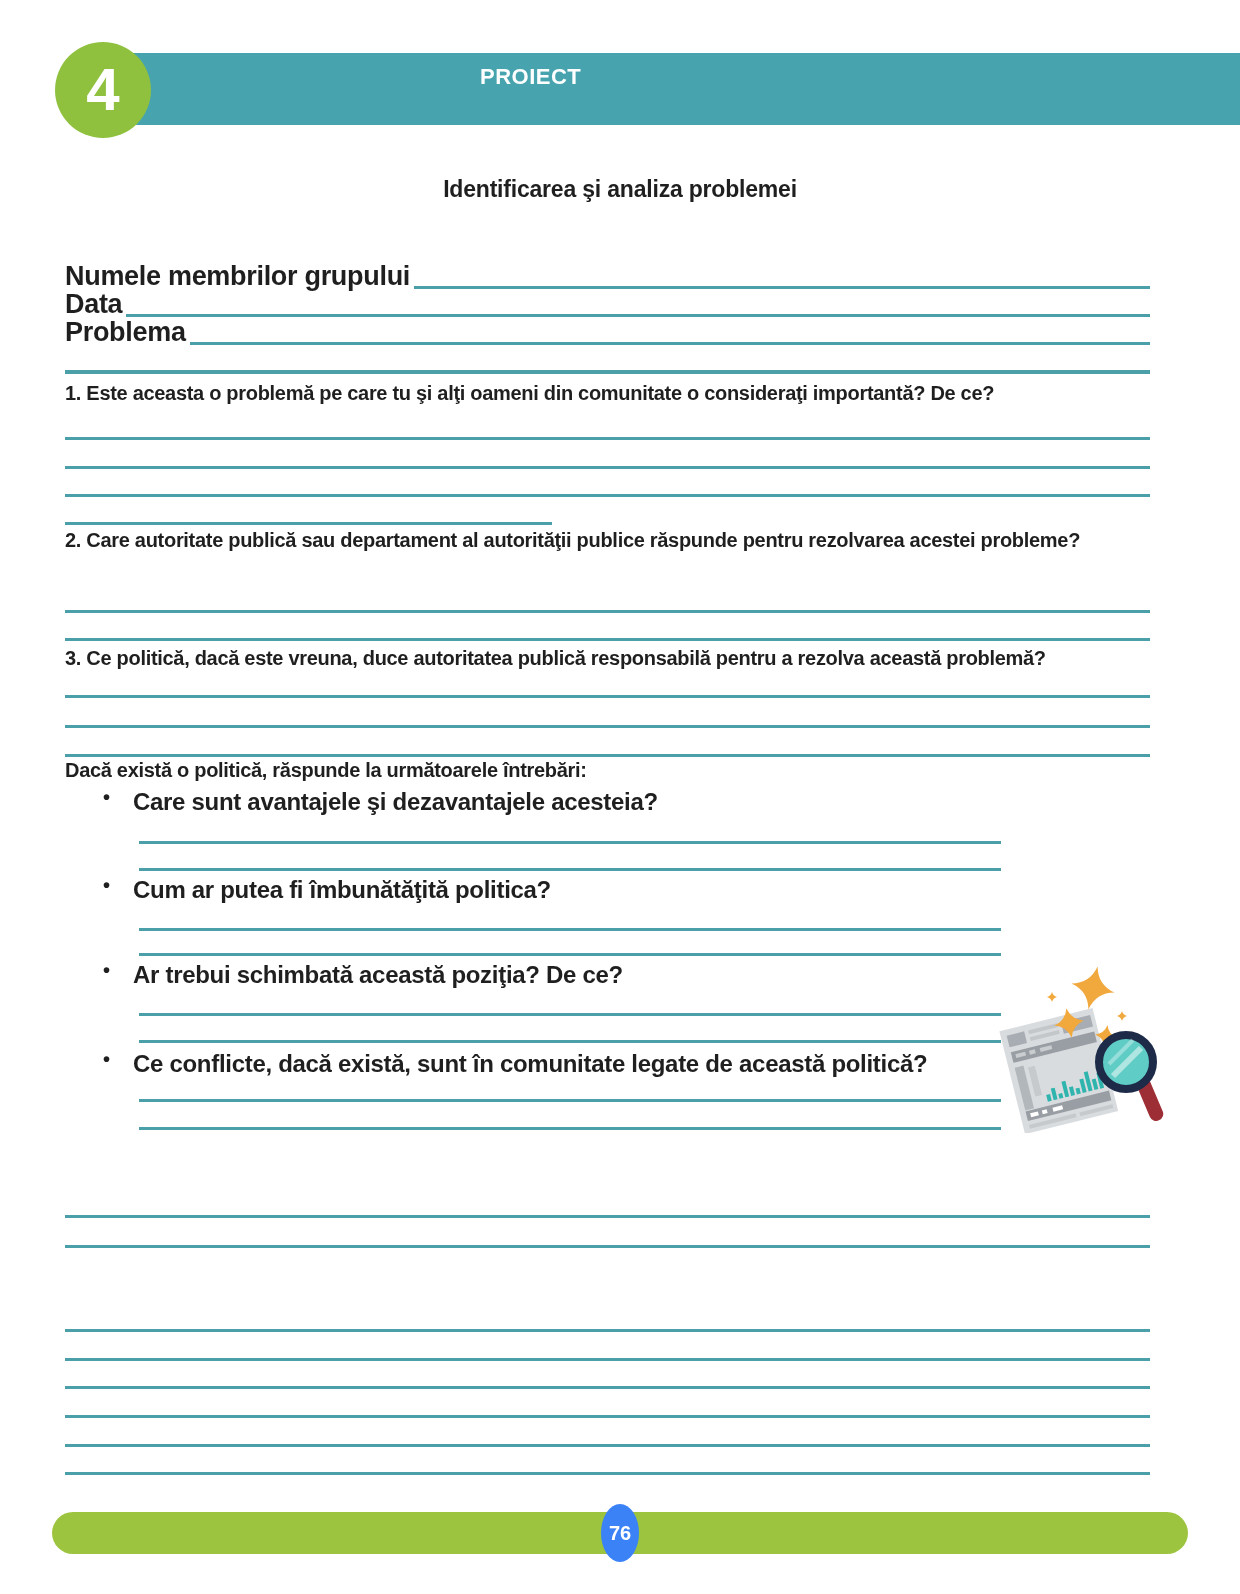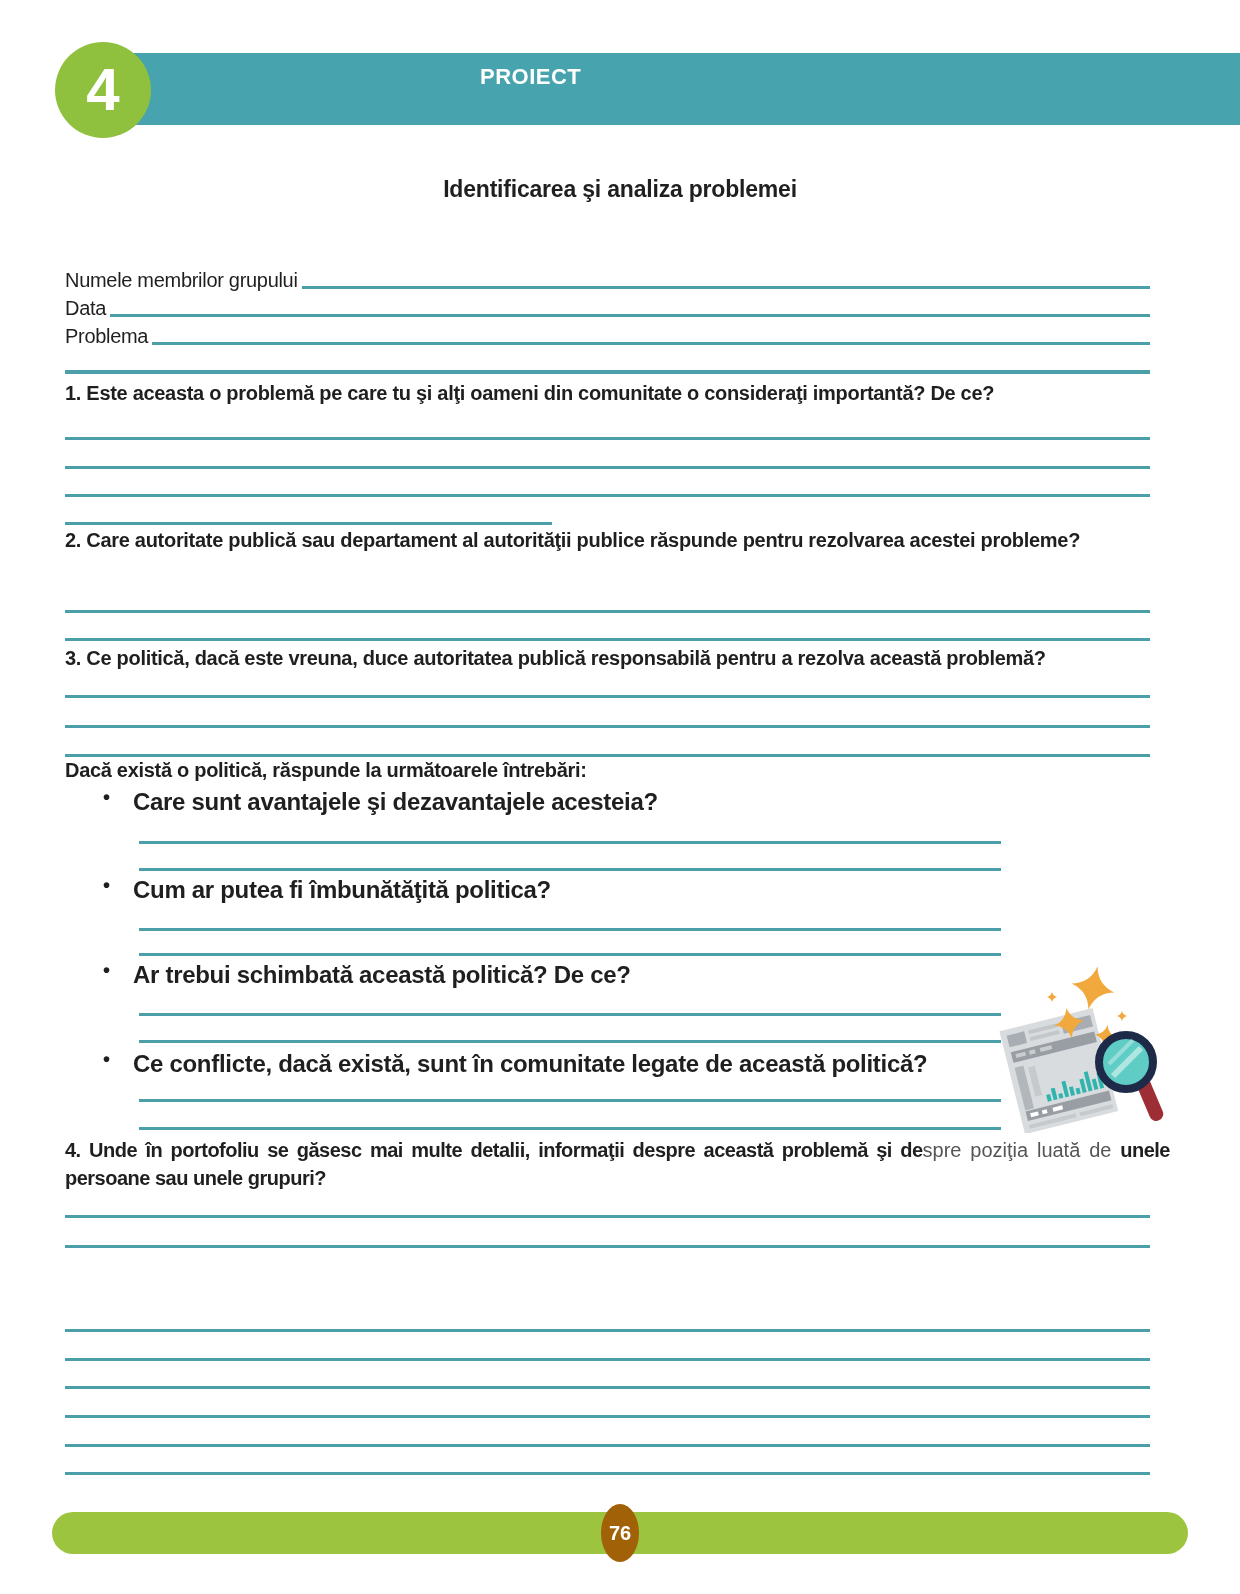--- a/index.html
+++ b/index.html
@@ -25,31 +25,31 @@
   .q4-light{font-weight:400;color:#555555;letter-spacing:0;}
 
   
   .line{position:absolute;left:65px;width:1085px;height:3px;background:#4a9fa8;}
   .bline{position:absolute;left:139px;width:862px;height:3px;background:#4a9fa8;}
   .sep{height:4px;}
   .halfline{width:487px;}
 
   
   .frow{position:absolute;left:65px;right:90px;display:flex;align-items:flex-end;height:24px;}
-  .frow .lbl{white-space:nowrap;font-size:20px;font-weight:400;letter-spacing:-.3px;padding-right:4px;}
+  .frow .lbl{white-space:nowrap;font-size:27px;font-weight:700;letter-spacing:-.3px;padding-right:4px;}
   .frow .fill{flex:1;border-bottom:3px solid #4a9fa8;margin-bottom:3px;height:0;}
 
   
   .bullet-dot{position:absolute;left:103px;width:12px;font-size:20px;font-weight:700;}
   .bullet-text{position:absolute;left:133px;font-size:24px;font-weight:700;letter-spacing:-.3px;}
 
   
   .footer-bar{position:absolute;left:52px;top:1512px;width:1136px;height:42px;background:#9dc43e;border-radius:21px;}
   .page-badge{position:absolute;left:601px;top:1504px;width:38px;height:58px;border-radius:50%;
-              background:#a16207;color:#ffffff;font-size:20px;font-weight:700;
+              background:#3b82f6;color:#ffffff;font-size:20px;font-weight:700;
               text-align:center;line-height:58px;}
 
   .illus{position:absolute;left:985px;top:948px;width:180px;height:185px;}
 </style>
 </head>
 <body>
 
 <div class="page">
 
   <div class="banner"></div>
@@ -93,21 +93,21 @@
   <div class="bullet-text" style="top:788px;">Care sunt avantajele şi dezavantajele acesteia?</div>
   <div class="bline" style="top:841px;"></div>
   <div class="bline" style="top:868px;"></div>
 
   <span class="bullet-dot" style="top:874px;">•</span>
   <div class="bullet-text" style="top:876px;">Cum ar putea fi îmbunătăţită politica?</div>
   <div class="bline" style="top:928px;"></div>
   <div class="bline" style="top:953px;"></div>
 
   <span class="bullet-dot" style="top:959px;">•</span>
-  <div class="bullet-text" style="top:961px;">Ar trebui schimbată această politică? De ce?</div>
+  <div class="bullet-text" style="top:961px;">Ar trebui schimbată această poziţia? De ce?</div>
   <div class="bline" style="top:1013px;"></div>
   <div class="bline" style="top:1040px;"></div>
 
   <span class="bullet-dot" style="top:1048px;">•</span>
   <div class="bullet-text" style="top:1050px;">Ce conflicte, dacă există, sunt în comunitate legate de această politică?</div>
   <div class="bline" style="top:1099px;"></div>
   <div class="bline" style="top:1127px;"></div>
 
   <div class="illus">
     <svg width="180" height="185" viewBox="0 0 180 185" xmlns="http://www.w3.org/2000/svg">
@@ -155,23 +155,20 @@
 
       <g>
         <rect x="-7" y="0" width="14" height="46" rx="7" fill="#9e2e35" transform="translate(156,130) rotate(-23)"></rect>
         <circle cx="141" cy="114" r="27" fill="#5fcdc5" stroke="#1d2b49" stroke-width="8"></circle>
         <path d="M128 128 L156 100" stroke="rgba(255,255,255,0.5)" stroke-width="6" fill="none"></path>
         <path d="M124 116 L148 92" stroke="rgba(255,255,255,0.35)" stroke-width="4" fill="none"></path>
       </g>
     </svg>
   </div>
 
-  <div class="para q4p" style="top:1136px;">
-    <span>4. Unde în portofoliu se găsesc mai multe detalii, informaţii despre această problemă şi de</span><span class="q4-light">spre poziţia luată de </span><span>unele persoane sau unele grupuri?</span>
-  </div>
   <div class="line" style="top:1215px;"></div>
   <div class="line" style="top:1245px;"></div>
 
   <div class="line" style="top:1329px;"></div>
   <div class="line" style="top:1358px;"></div>
   <div class="line" style="top:1386px;"></div>
   <div class="line" style="top:1415px;"></div>
   <div class="line" style="top:1444px;"></div>
   <div class="line" style="top:1472px;"></div>
 

